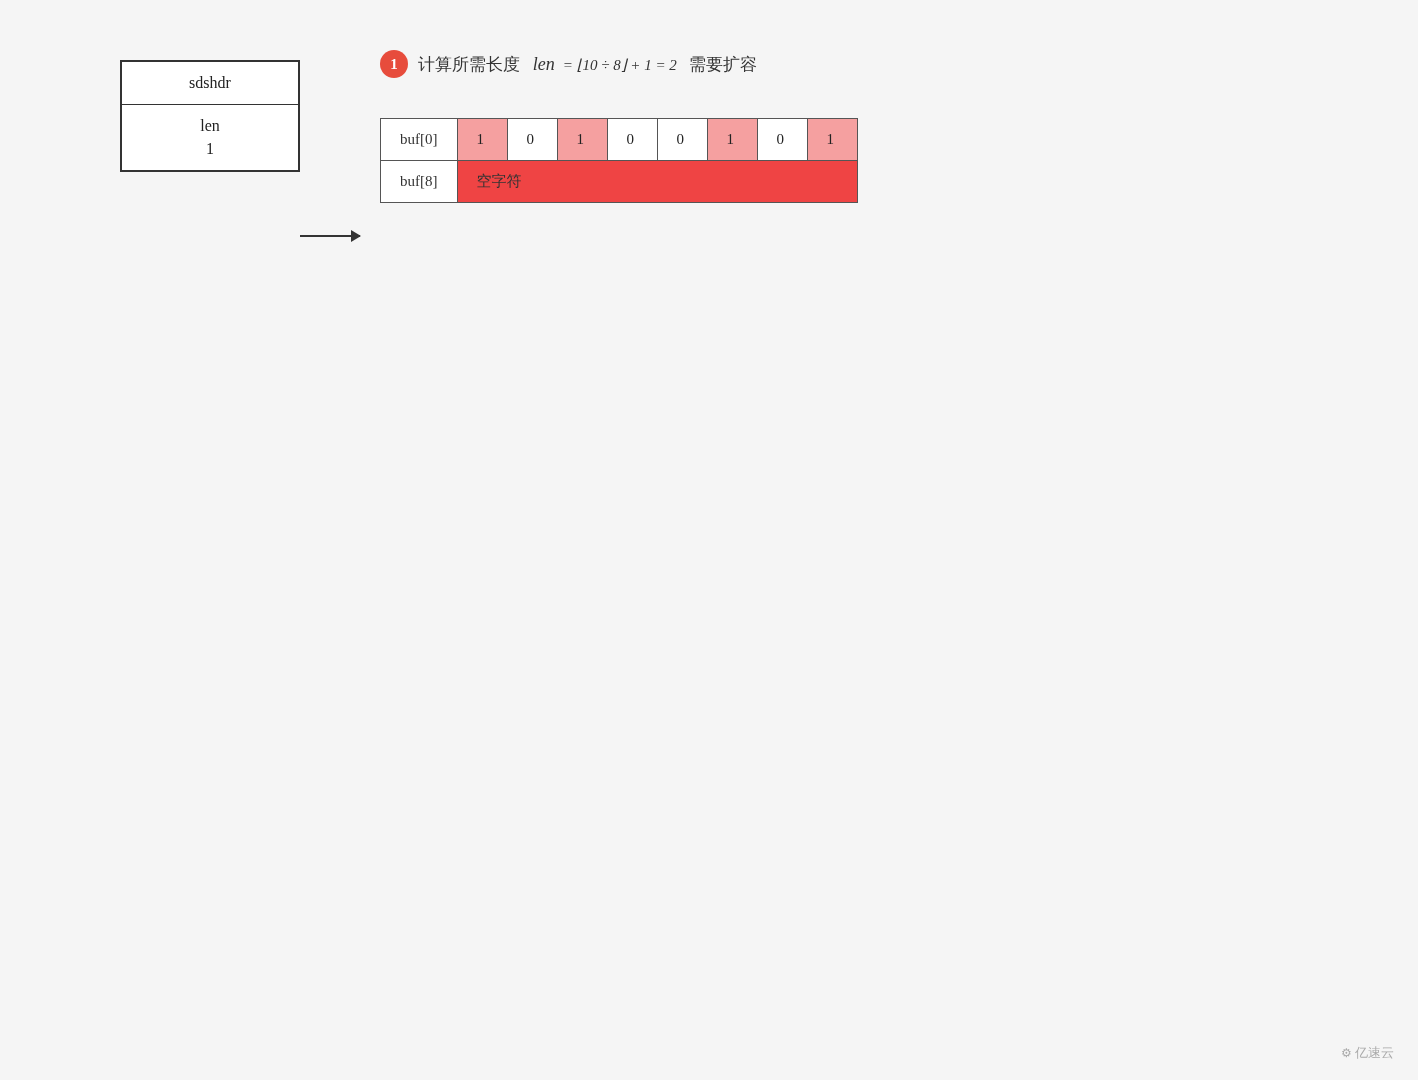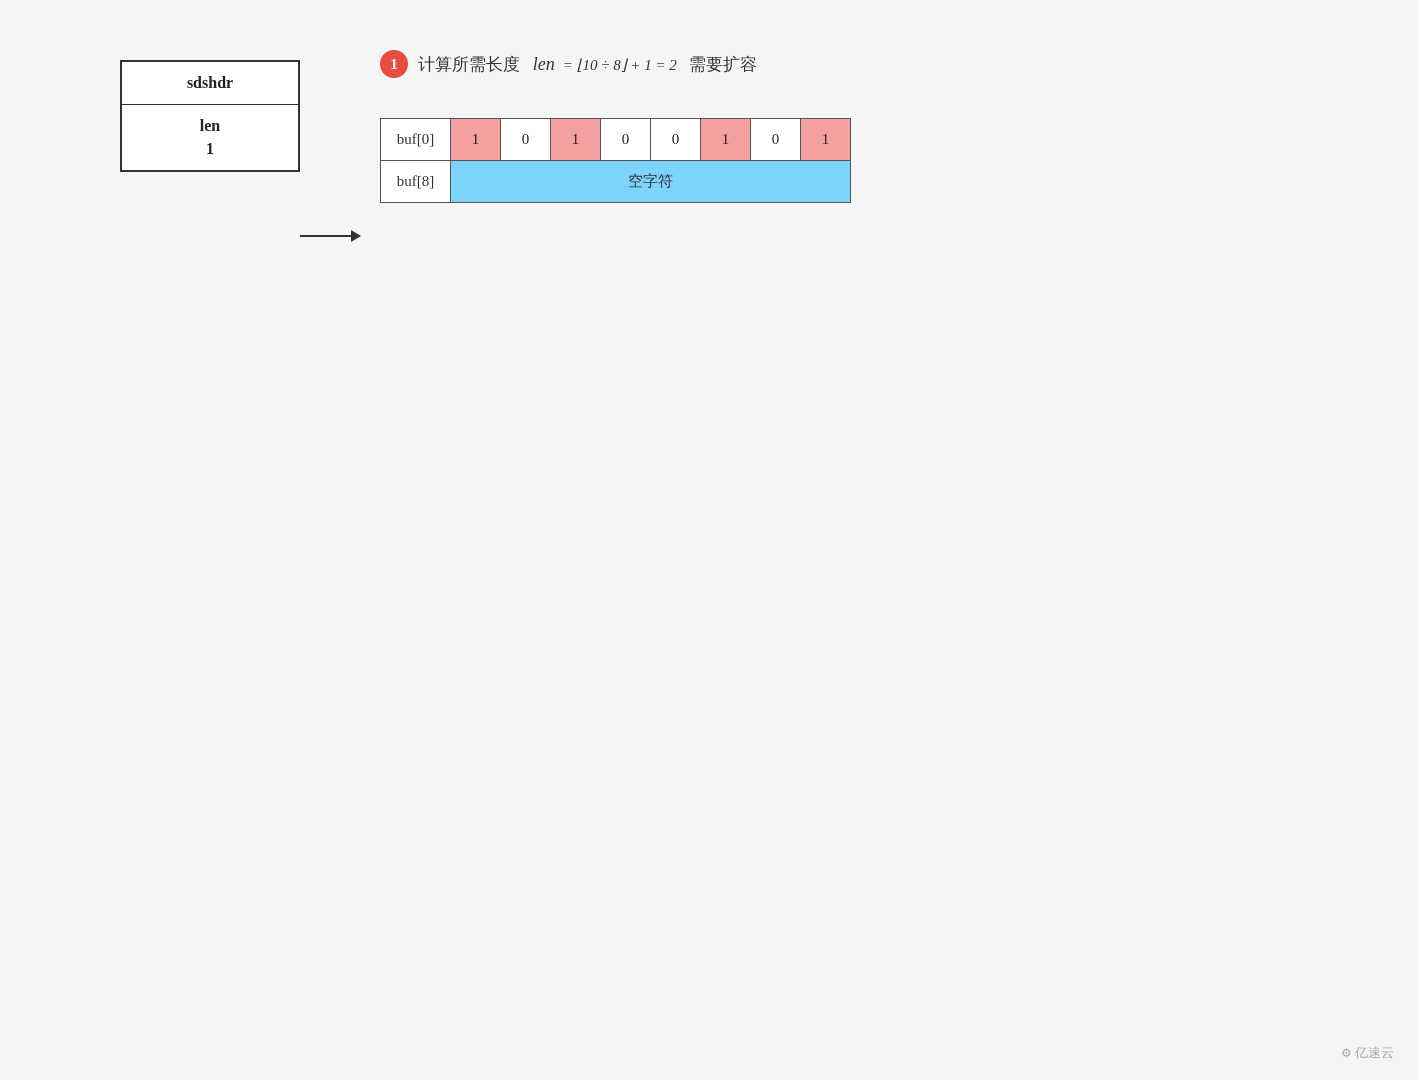--- a/index.html
+++ b/index.html
@@ -19,21 +19,20 @@
       width: 1200px;
     }
 
     
     .struct-box {
       position: absolute;
       top: 20px;
       left: 20px;
       width: 180px;
       border: 2px solid #333;
-      font-weight: bold;
     }
 
     .struct-row {
       border-bottom: 1.5px solid #333;
       text-align: center;
       padding: 10px 5px;
       font-size: 16px;
       color: #222;
       background: #fff;
       line-height: 1.4;
@@ -115,43 +114,42 @@
       font-size: 18px;
     }
 
     
     .buf-table {
       border-collapse: collapse;
     }
 
     .buf-table td {
       border: 1.5px solid #555;
-      text-align: center;
       font-size: 15px;
       color: #222;
       background: #fff;
       min-width: 50px;
       height: 42px;
-      padding: 0 6px;
+      padding: 0 19px;
     }
 
     .buf-table .label-cell {
       background: #fff;
       font-size: 15px;
       font-weight: normal;
       color: #333;
       width: 70px;
     }
 
     .buf-table .highlighted {
       background: #f5a0a0;
     }
 
     .buf-table .null-cell {
-      background: #7dd3fc;
+      background: #ef4444;
       font-size: 15px;
       color: #333;
       margin-top: 28px;
     }
 
     
     .watermark {
       position: absolute;
       bottom: 18px;
       right: 24px;

